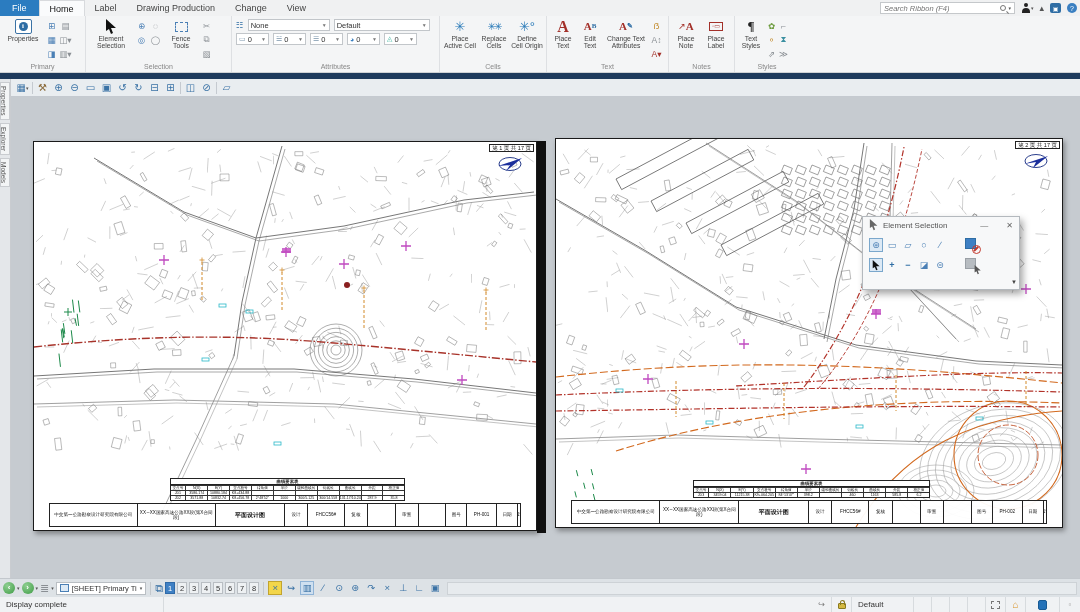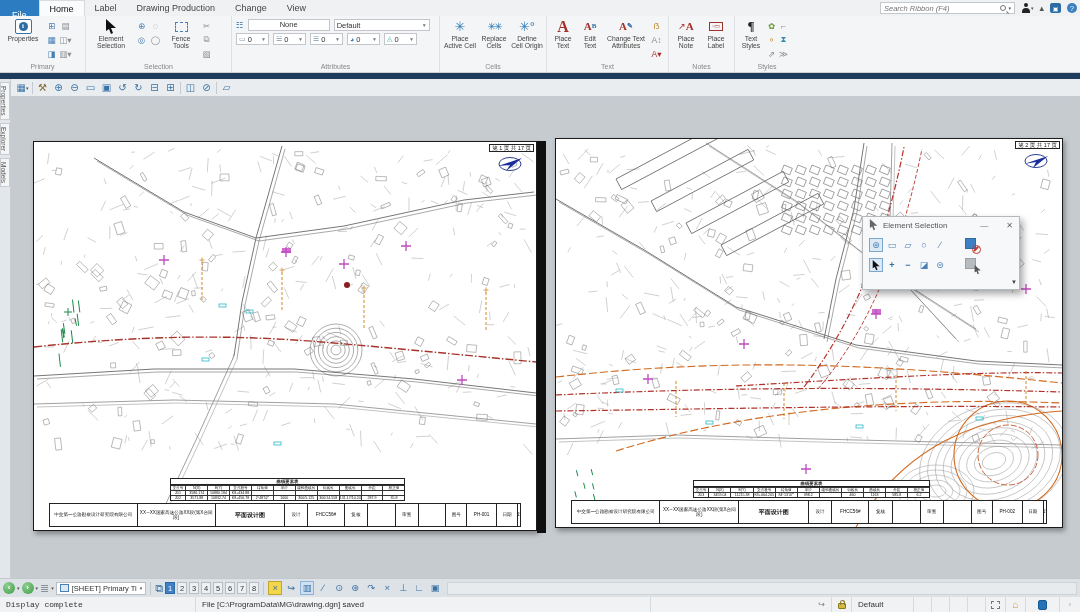--- a/index.html
+++ b/index.html
@@ -2,21 +2,21 @@
 <html><head>
 <meta charset="utf-8">
 <style>
   *{box-sizing:border-box;margin:0;padding:0;}
   html,body{width:1080px;height:612px;overflow:hidden;}
   body{font-family:"Liberation Sans","DejaVu Sans",sans-serif;background:#d4d6d8;font-size:9px;color:#333;}
   .app{width:1080px;height:612px;display:flex;flex-direction:column;}
 
   
   .tabrow{height:16px;background:#f0f1f2;display:flex;align-items:stretch;flex:0 0 auto;}
-  .file-tab{background:#2b7cc0;color:#fff;padding:15px 12px;display:flex;align-items:center;font-size:9px;}
+  .file-tab{background:#2b7cc0;color:#fff;padding:8px 12px;display:flex;align-items:center;font-size:9px;}
   .tab{padding:0 10px;display:flex;align-items:center;color:#444;}
   .tab.active{background:#fafbfc;border:1px solid #d8dadd;border-bottom:none;color:#111;}
   .tabspacer{flex:1;}
   .searchbox{width:135px;height:12px;margin:2px 3px 0 0;background:#fff;border:1px solid #c5c8cb;display:flex;align-items:center;padding:0 3px;gap:2px;}
   .searchbox input{border:none;outline:none;flex:1;font-size:7.5px;font-style:italic;color:#777;min-width:0;background:transparent;font-family:inherit;}
   .mag{width:6px;height:6px;border:1.2px solid #777;border-radius:50%;position:relative;flex:0 0 auto;}
   .mag::after{content:"";position:absolute;width:3px;height:1.2px;background:#777;left:4.5px;top:5.5px;transform:rotate(45deg);}
   .tr-ico{display:flex;align-items:center;justify-content:center;padding:0 3px;color:#555;}
   .user-ico{width:10px;height:11px;position:relative;}
   .user-ico::before{content:"";position:absolute;left:3px;top:0;width:4.5px;height:4.5px;border-radius:50%;background:#222;}
@@ -37,21 +37,21 @@
   .prop-ico{width:17px;height:15px;border:1px solid #3a72a5;border-radius:2px;background:#fff;display:flex;align-items:center;justify-content:center;}
   .prop-ico b{width:9px;height:9px;border-radius:50%;background:#2e6da4;color:#fff;font-size:7px;font-weight:bold;display:flex;align-items:center;justify-content:center;font-family:"Liberation Serif",serif;}
   .fence-ico{width:13px;height:10px;border:1px dashed #4a7fb5;}
   .snow{color:#2b7bb9;font-size:13px;line-height:1;}
   .redA{color:#a33029;font-family:"Liberation Serif",serif;font-weight:bold;}
   .sup{font-size:7px;color:#2e6da4;font-weight:bold;}
   .attrs{display:flex;flex-direction:column;gap:2px;padding:3px 4px 1px 4px;}
   .attr-row{display:flex;gap:4px;align-items:center;}
   .combo{background:#fff;border:1px solid #c2c6ca;height:12px;display:flex;align-items:center;font-size:7.5px;color:#333;padding:0 2px;gap:2px;}
   .combo .dd{margin-left:auto;color:#777;font-size:5px;}
-  .w1{width:82px;flex-direction:column;}.w2{width:96px;}.ws{width:33px;}
+  .w1{width:82px;}.w2{width:96px;}.ws{width:33px;}
   .tico{font-size:7px;color:#7d97ad;}
 
   
   .framestrip{height:6px;background:#1e3a5c;flex:0 0 auto;}
   .workspace{flex:1;display:flex;min-height:0;}
   .sidestrip{width:11px;background:#e4e7ea;border-right:1px solid #c9ccd0;display:flex;flex-direction:column;gap:3px;padding-top:3px;align-items:center;flex:0 0 auto;}
   .vtab{writing-mode:vertical-rl;font-size:6.5px;color:#555;background:#f3f5f6;border:1px solid #c9ccd0;padding:3px 0;width:10px;display:flex;flex-direction:column;align-items:center;gap:2px;}
   .vtab .ic{width:6px;height:6px;background:#3a7fc1;border-radius:1px;}
   .viewwin{flex:1;display:flex;flex-direction:column;min-width:0;}
   .vtitle{height:13px;background:linear-gradient(#c2cfda,#a3b5c4);display:flex;align-items:center;padding:0 4px;font-size:8px;color:#16232e;gap:4px;border-bottom:1px solid #8a9cab;flex:0 0 auto;}
@@ -113,21 +113,21 @@
   .vnum{width:10px;height:12px;border:1px solid #b9bec3;background:#eef1f3;display:flex;align-items:center;justify-content:center;font-size:7.5px;color:#333;}
   .vnum.active{background:#3f80c4;color:#fff;border-color:#2f6aa8;}
   .snapbtn{width:14px;height:14px;display:flex;align-items:center;justify-content:center;font-size:9.5px;color:#3a72a5;border:1px solid transparent;line-height:1;}
   .snapbtn.accu{background:#f3d64a;border-color:#c2a42e;}
   .snapbtn.active{background:#cfe0f0;border-color:#8fb3d6;}
   .bt-space{flex:1;height:13px;background:#e7ebee;border:1px solid #cdd2d6;margin-left:3px;}
 
   
   .statusbar{height:15px;background:#f0f2f4;display:flex;align-items:stretch;font-size:8px;color:#333;flex:0 0 auto;}
   .st-cell{display:flex;align-items:center;padding:0 6px;border-right:1px solid #d7dbde;white-space:nowrap;overflow:hidden;}
-  .st-msg{width:196px;font-family:Liberation Mono, monospace;}
+  .st-msg{width:164px;}
   .st-file{width:455px;}
   .st-right{margin-left:auto;display:flex;align-items:stretch;}
   .st-ico{width:20px;justify-content:center;padding:0;}
   .st-empty{width:18px;}
   .lock{width:8px;height:6px;background:#d4b840;border:1px solid #8a7a20;border-radius:1px;position:relative;margin-top:2px;}
   .lock::before{content:"";position:absolute;left:1.2px;top:-3.5px;width:3.6px;height:3.5px;border:1.2px solid #8a7a20;border-bottom:none;border-radius:3px 3px 0 0;}
   .cyl{width:9px;height:10px;background:#2472b8;border-radius:2px 2px 2px 2px;border:1px solid #185a94;}
   .house{color:#d88f1f;font-size:10px;line-height:1;}
   .dashedrect{width:9px;height:8px;border:1px dashed #777;}
 </style>
@@ -1483,21 +1483,20 @@
     <span class="snapbtn">↷</span>
     <span class="snapbtn">×</span>
     <span class="snapbtn">⊥</span>
     <span class="snapbtn">∟</span>
     <span class="snapbtn">▣</span>
     <span class="bt-space"></span>
   </div>
 
   <div class="statusbar">
     <div class="st-cell st-msg">Display complete</div>
-    <div class="st-cell st-file">File [C:\ProgramData\MG\drawing.dgn] saved</div>
     <div class="st-right">
       <div class="st-cell st-ico" style="color:#777;">↪</div>
       <div class="st-cell st-ico">
           <span class="lock"></span>
         </div>
       <div class="st-cell" style="width:62px;">Default</div>
       <div class="st-cell st-empty"></div>
       <div class="st-cell st-empty"></div>
       <div class="st-cell st-empty"></div>
       <div class="st-cell st-empty"></div>

